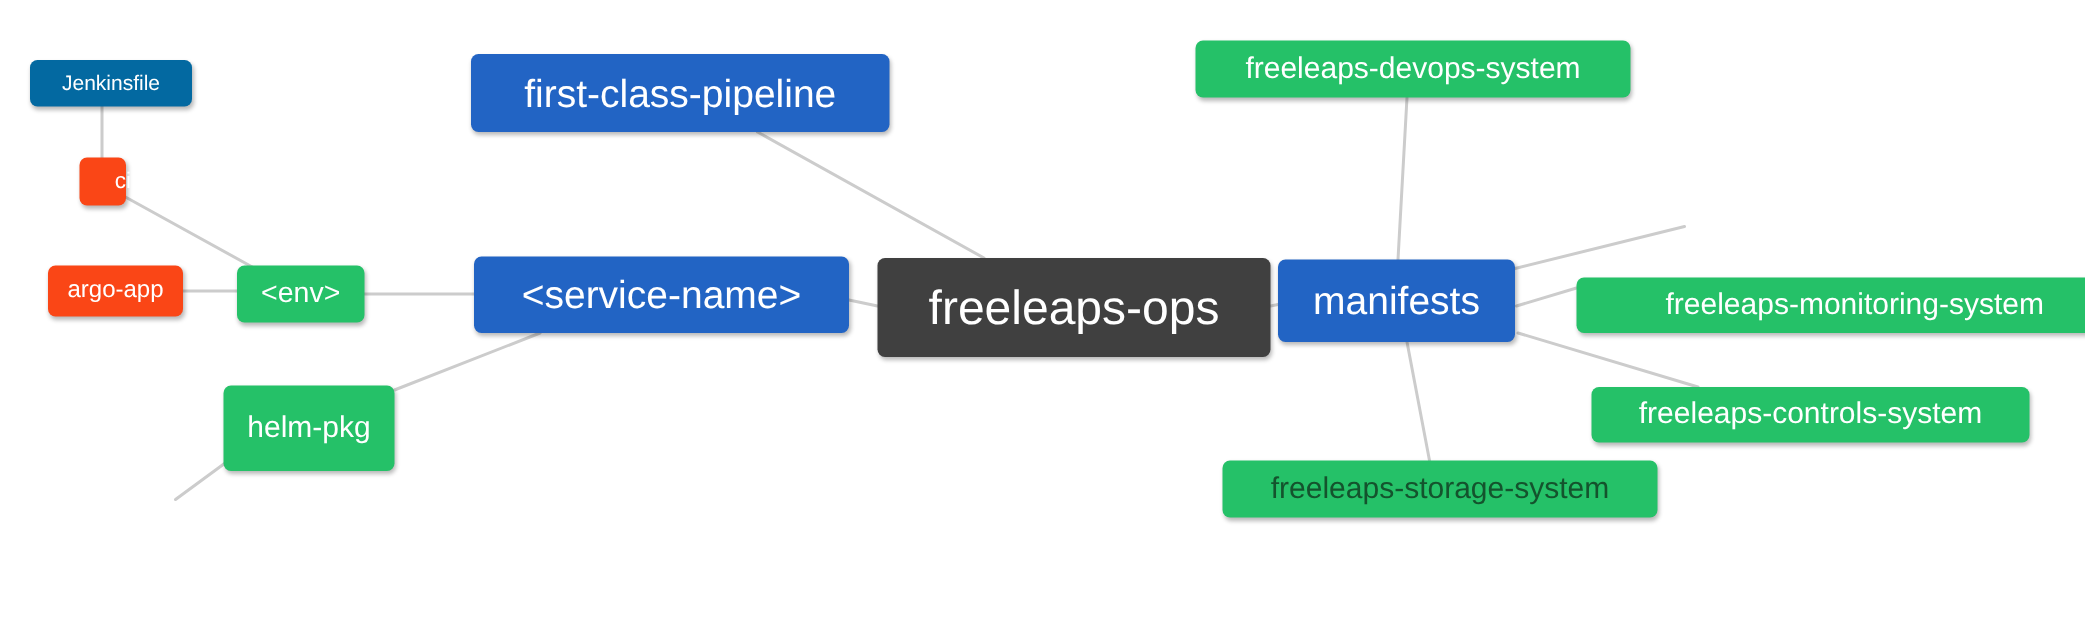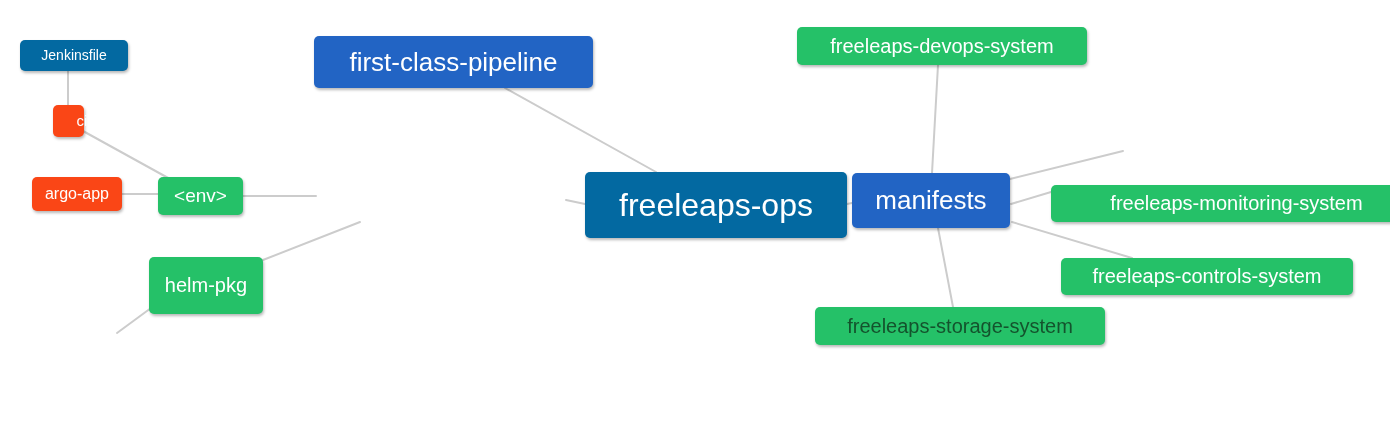--- a/index.html
+++ b/index.html
@@ -68,24 +68,27 @@
     </div>
     <div class="node" style="left: 53px; top: 105px; width: 31px; height: 32px; background: rgb(250, 70, 22); font-size: 15px; color: rgb(255, 255, 255); padding-left: 27px;">
       <span>ci</span>
     </div>
     <div class="node" style="left: 32px; top: 177px; width: 90px; height: 34px; background: rgb(250, 70, 22); font-size: 16px; color: rgb(255, 255, 255);">
       <span>argo-app</span>
     </div>
     <div class="node" style="left: 158px; top: 177px; width: 85px; height: 38px; background: rgb(37, 193, 104); font-size: 19px; color: rgb(255, 255, 255);">
       <span>&lt;env&gt;</span>
     </div>
+    <div class="node" style="left: 316px; top: 171px; width: 250px; height: 51px; background: rgb(34, 100, 196); font-size: 26px; color: rgb(255, 255, 255);">
+      <span>&lt;service-name&gt;</span>
+    </div>
     <div class="node" style="left: 314px; top: 36px; width: 279px; height: 52px; background: rgb(34, 100, 196); font-size: 26px; color: rgb(255, 255, 255);">
       <span>first-class-pipeline</span>
     </div>
-    <div class="node" style="left: 585px; top: 172px; width: 262px; height: 66px; background: #0369a1; font-size: 32px; color: rgb(255, 255, 255);">
+    <div class="node" style="left: 585px; top: 172px; width: 262px; height: 66px; background: #404040; font-size: 32px; color: rgb(255, 255, 255);">
       <span>freeleaps-ops</span>
     </div>
     <div class="node" style="left: 852px; top: 173px; width: 158px; height: 55px; background: rgb(34, 100, 196); font-size: 26px; color: rgb(255, 255, 255); align-items: center;">
       <span>manifests</span>
     </div>
     <div class="node" style="left: 797px; top: 27px; width: 290px; height: 38px; background: rgb(37, 193, 104); font-size: 20px; color: rgb(255, 255, 255);">
       <span>freeleaps-devops-system</span>
     </div>
     <div class="node" style="left: 1051px; top: 185px; width: 371px; height: 37px; background: rgb(37, 193, 104); font-size: 20px; color: rgb(255, 255, 255);">
       <span>freeleaps-monitoring-system</span>

